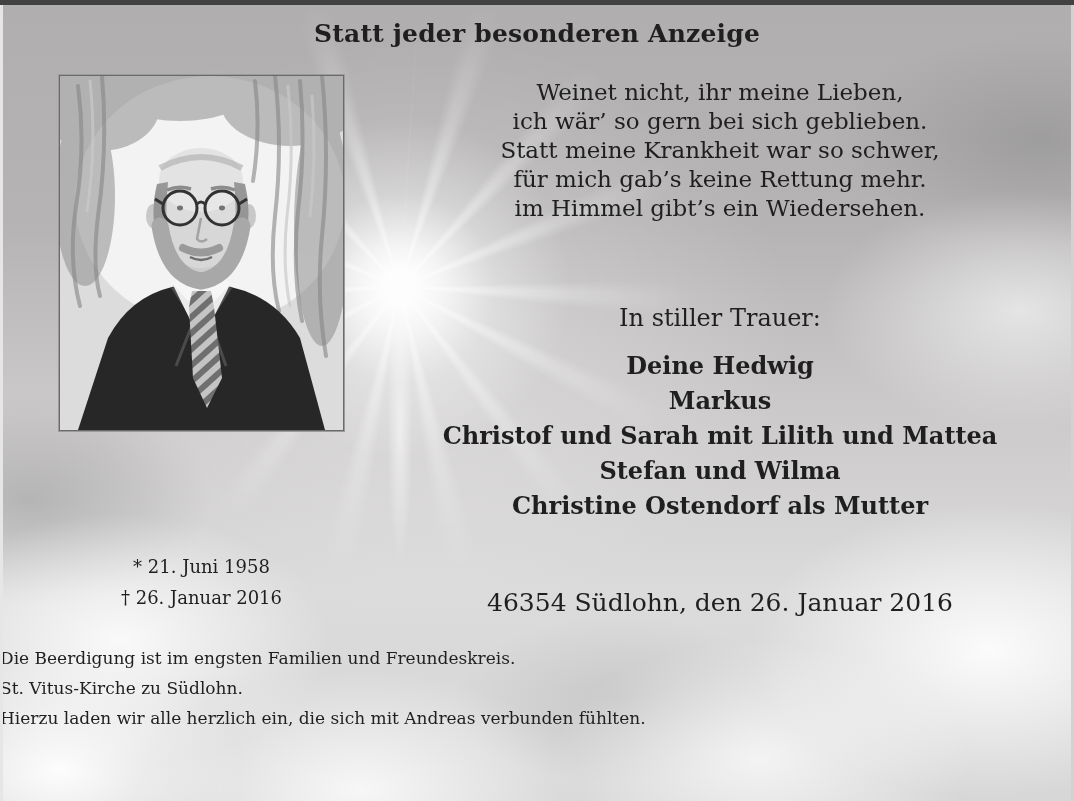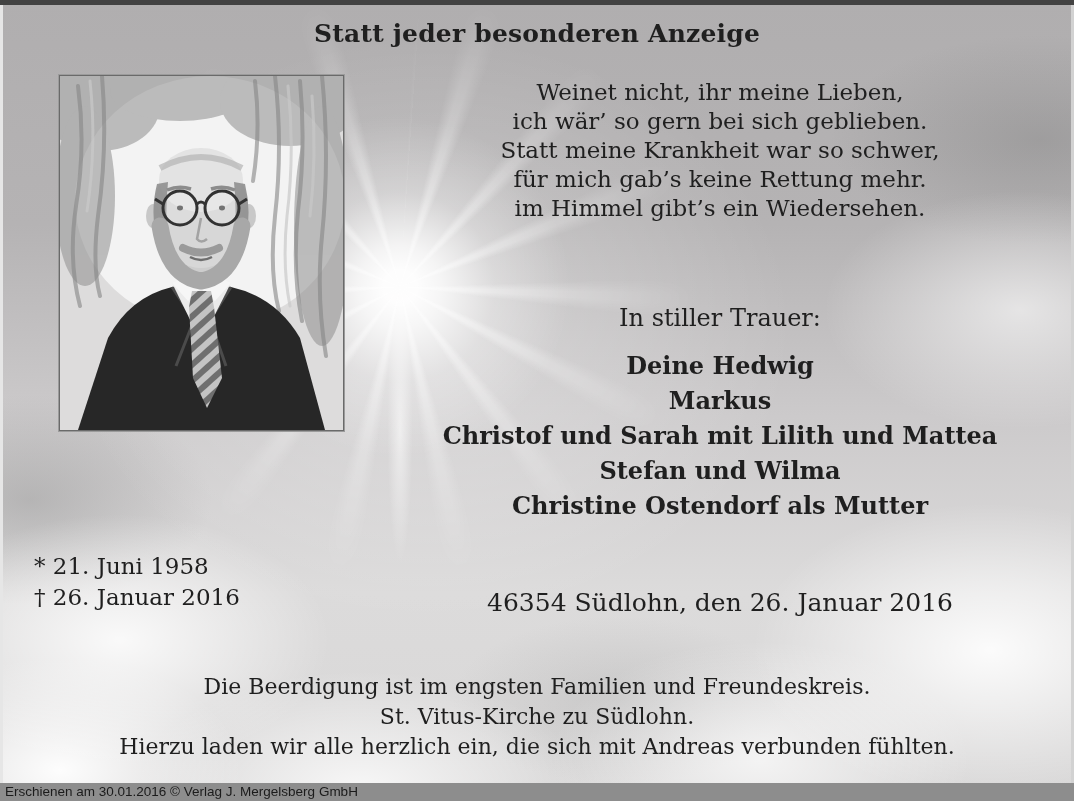--- a/index.html
+++ b/index.html
@@ -47,32 +47,32 @@
     position:absolute;left:60px;top:76px;width:283px;height:354px;
     box-shadow:0 0 0 1px #6a6a6a, 0 0 0 2px #9b9b9b;
     background:#e2e2e2;overflow:hidden;
   }
   .photo svg{display:block;width:100%;height:100%;}
   .name-block{
     position:absolute;left:40px;top:441px;width:323px;
     text-align:center;font-weight:bold;font-size:41px;line-height:49px;white-space:nowrap;
   }
   .dates-block{
-    position:absolute;left:34px;top:551px;width:323px;
-    font-size:23px;line-height:31px;white-space:nowrap;
+    position:absolute;left:40px;top:551px;width:323px;
+    text-align:center;font-size:18px;line-height:31px;white-space:nowrap;
   }
   .right-col{position:absolute;left:440px;top:78px;width:560px;text-align:center;}
   .poem{position:absolute;left:0;top:0;width:100%;font-size:23px;line-height:29px;white-space:nowrap;}
   .trauer{position:absolute;left:0;top:226px;width:100%;font-size:24px;}
   .mourners{position:absolute;left:0;top:270px;width:100%;font-size:24px;line-height:35px;font-weight:bold;white-space:nowrap;}
   .mourners .rest{font-weight:bold;}
   .place-date{position:absolute;left:0;top:510px;width:100%;font-size:25px;white-space:nowrap;text-align:center;}
   .closing{
     position:absolute;left:0;top:643px;width:100%;
-    text-align:center;font-size:22px;line-height:30px;margin-top:29px;
+    font-size:17px;line-height:30px;
   }
   .footer{
     position:absolute;left:0;bottom:0;width:100%;height:18px;z-index:6;
     background:#8d8d8d;color:#1b1b1b;
     font-family:"Liberation Sans", sans-serif;font-size:13.5px;line-height:18px;
     text-align:left;padding-left:5px;box-sizing:border-box;
   }
 </style>
 </head>
 <body>
@@ -191,16 +191,13 @@
       <div>Die Beerdigung ist im engsten Familien und Freundeskreis.</div>
       <div>St. Vitus-Kirche zu Südlohn.</div>
       <div>Hierzu laden wir alle herzlich ein, die sich mit Andreas verbunden fühlten.</div>
     </div>
   </div>
 
   <div class="edge-top"></div>
   <div class="edge-left"></div>
   <div class="edge-right"></div>
 
-  <div class="footer">
-    <span>Erschienen am 30.01.2016 © Verlag J. Mergelsberg GmbH</span>
-  </div>
 </div>
 
 </body></html>

